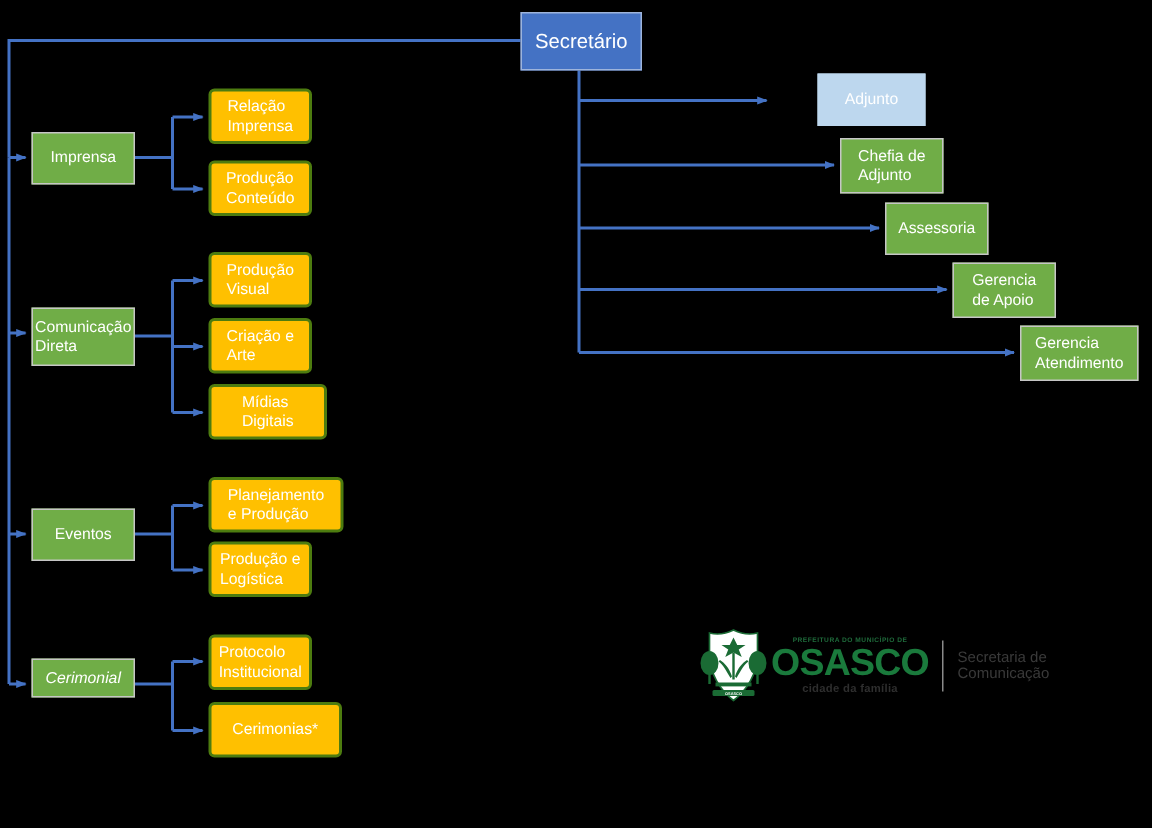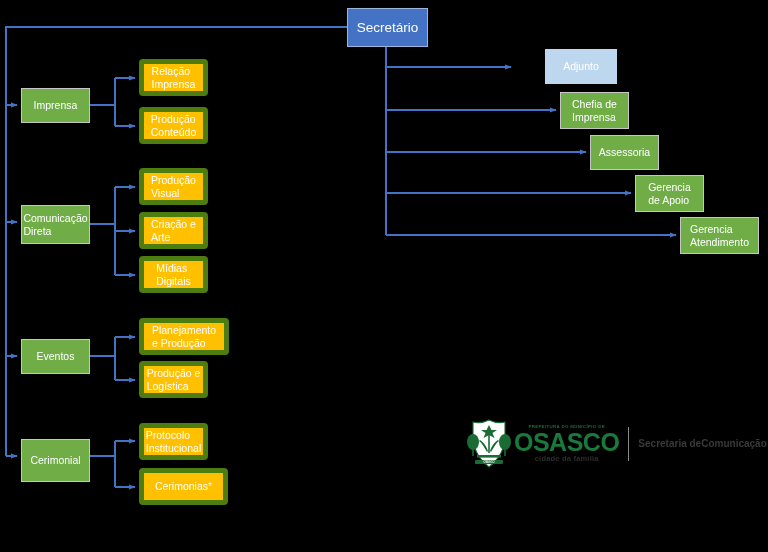--- a/index.html
+++ b/index.html
@@ -39,21 +39,21 @@
     border: 1px solid #9DB4DC;
     font-size: 13.5px;
   }
   .node-green {
     background: #70AD47;
     border: 1px solid #C6C6C6;
     font-size: 10.5px;
   }
   .node-orange {
     background: #FFC000;
-    border: 5px solid #4d7c0f;
+    border: 2px solid #4d7c0f;
     border-radius: 4px;
     font-size: 10.5px;
   }
   .node-lightblue {
     background: #BDD7EE;
     border: 1px solid #BDD7EE;
     font-size: 10.5px;
   }
   #logo-block {
     position: absolute;
@@ -101,25 +101,25 @@
   }
   #logo-divider {
     width: 1px;
     height: 34px;
     background: #8A8A8A;
     margin: 0 9px;
     flex: 0 0 auto;
   }
   #logo-secretaria {
     display: flex;
-    flex-direction: row;
+    flex-direction: column;
     justify-content: center;
     color: #3A3A3A;
     font-size: 10px;
-    font-weight: bold;
+    font-weight: normal;
     line-height: 1.15;
     flex: 0 0 auto;
   }
 </style>
 </head>
 <body>
 
 <div id="chart-root">
 
   <svg id="svg-connectors" viewBox="0 0 768 552" xmlns="http://www.w3.org/2000/svg">
@@ -169,43 +169,43 @@
       <path d="M386,235 L676,235" marker-end="url(#arrow-blue)"></path>
     </g>
   </svg>
 
   <div class="node node-root" style="left: 347px; top: 8px; width: 81px; height: 39px;">Secretário</div>
 
   <div class="node node-green" style="left: 21px; top: 88px; width: 69px; height: 35px;">Imprensa</div>
   <div class="node node-green" style="left: 21px; top: 205px; width: 69px; height: 39px;">Comunicação
 Direta</div>
   <div class="node node-green" style="left: 21px; top: 339px; width: 69px; height: 35px;">Eventos</div>
-  <div class="node node-green" style="left: 21px; top: 439px; width: 69px; height: 43px;">Cerimonial</div>
+  <div class="node node-green" style="left: 21px; top: 439px; width: 69px; height: 26px; font-style: italic;">Cerimonial</div>
 
   <div class="node node-orange" style="left: 139px; top: 59px; width: 69px; height: 37px;">Relação
 Imprensa</div>
   <div class="node node-orange" style="left: 139px; top: 107px; width: 69px; height: 37px;">Produção
 Conteúdo</div>
   <div class="node node-orange" style="left: 139px; top: 168px; width: 69px; height: 37px;">Produção
 Visual</div>
   <div class="node node-orange" style="left: 139px; top: 212px; width: 69px; height: 37px;">Criação e
 Arte</div>
-  <div class="node node-orange" style="left: 139px; top: 256px; width: 69px; height: 37px;">Mídias
+  <div class="node node-orange" style="left: 139px; top: 256px; width: 79px; height: 37px;">Mídias
 Digitais</div>
   <div class="node node-orange" style="left: 139px; top: 318px; width: 90px; height: 37px;">Planejamento
 e Produção</div>
   <div class="node node-orange" style="left: 139px; top: 361px; width: 69px; height: 37px;">Produção e
 Logística</div>
   <div class="node node-orange" style="left: 139px; top: 423px; width: 69px; height: 37px;">Protocolo
 Institucional</div>
   <div class="node node-orange" style="left: 139px; top: 468px; width: 89px; height: 37px;">Cerimonias*</div>
 
   <div class="node node-lightblue" style="left: 515px; top: 49px; width: 72px; height: 35px; margin-left: 30px;">Adjunto</div>
   <div class="node node-green" style="left: 560px; top: 92px; width: 69px; height: 37px;">Chefia de
-Imprensa</div>
+Adjunto</div>
   <div class="node node-green" style="left: 590px; top: 135px; width: 69px; height: 35px;">Assessoria</div>
   <div class="node node-green" style="left: 635px; top: 175px; width: 69px; height: 37px;">Gerencia
 de Apoio</div>
   <div class="node node-green" style="left: 680px; top: 217px; width: 79px; height: 37px;">Gerencia
 Atendimento</div>
 
   <div id="logo-block" style="left: 466px; top: 418px;">
 
     <div id="crest">
       <svg viewBox="0 0 46 52" width="46" height="52" xmlns="http://www.w3.org/2000/svg">

